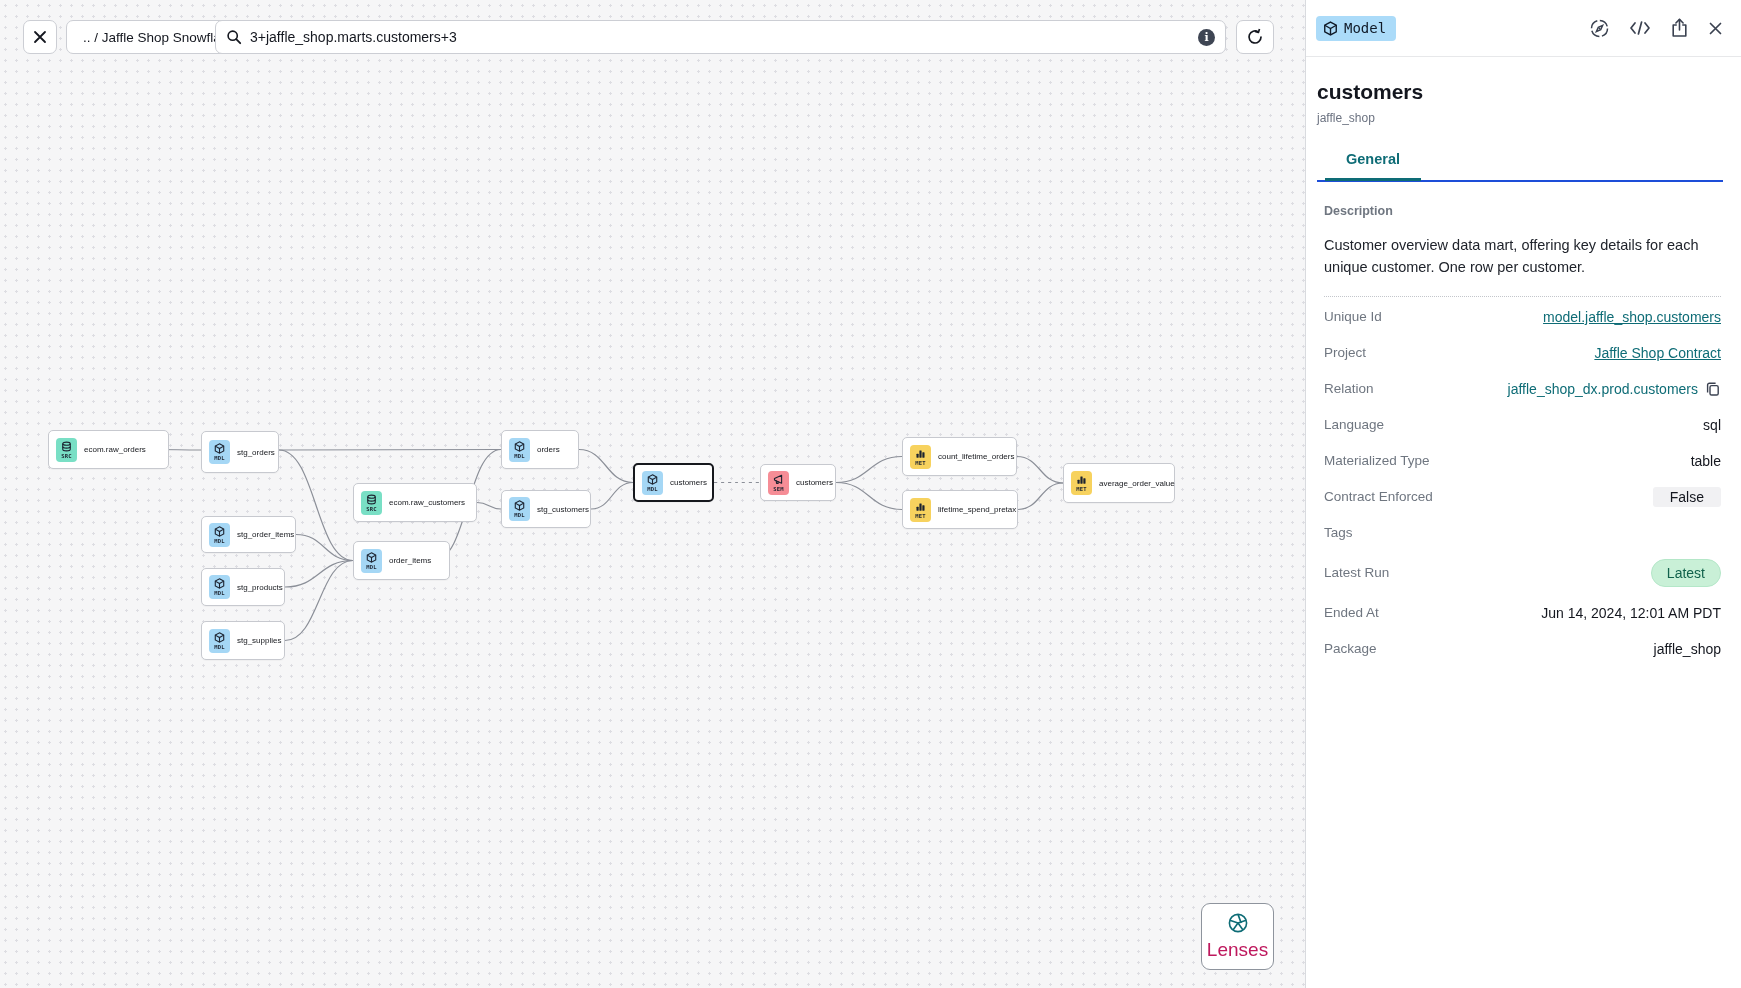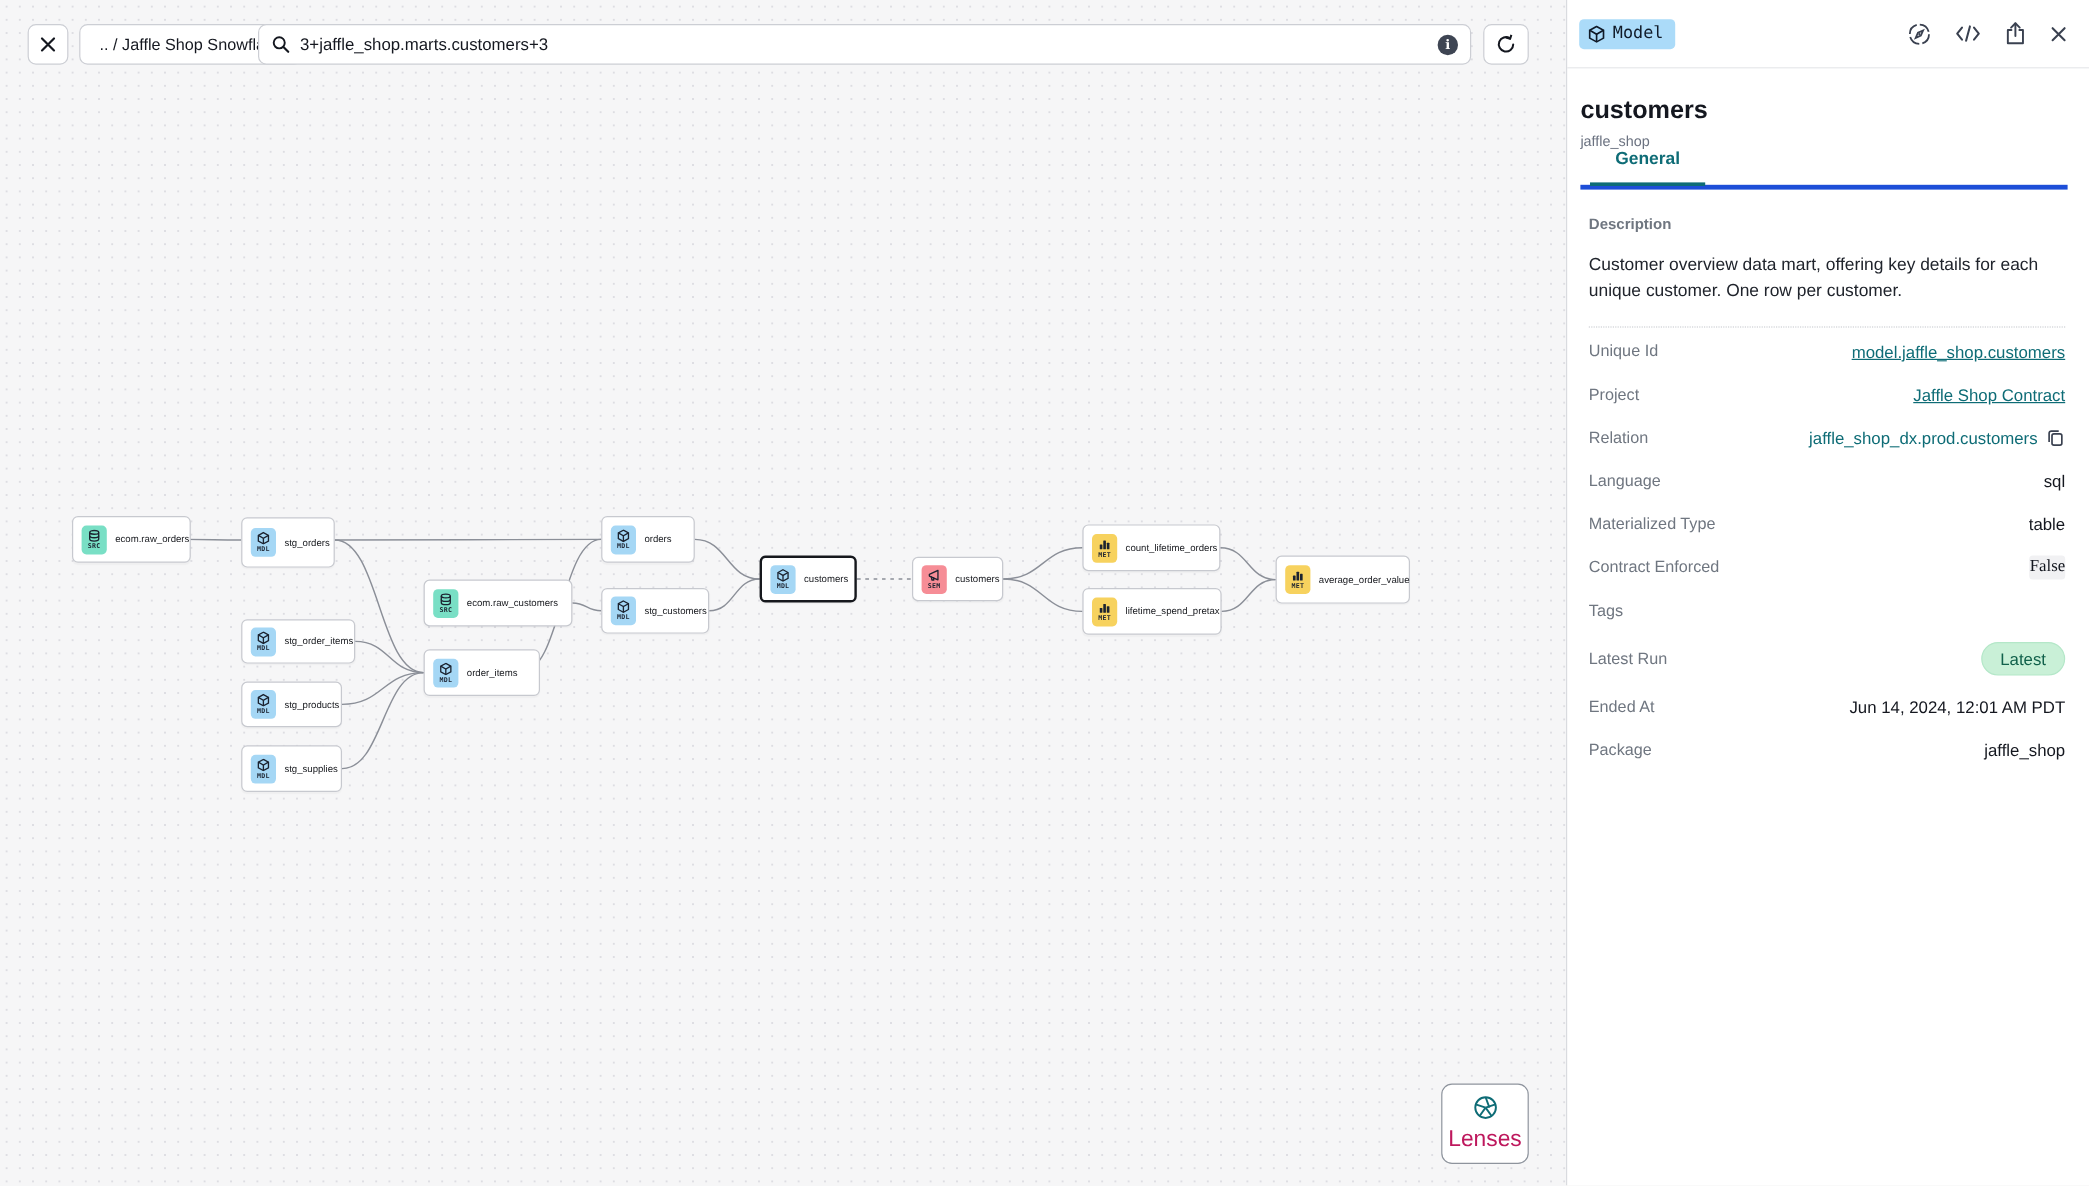--- a/index.html
+++ b/index.html
@@ -52,36 +52,36 @@
   .panel-header { height:57px; border-bottom:1px solid #e7e8ea; display:flex; align-items:center;
     padding:0 16px 0 10px; gap:10px; }
   .model-badge { background:#abdbf9; border-radius:4px; height:25px; padding:0 10px 0 7px;
     display:flex; align-items:center; gap:6px; font:14px "DejaVu Sans Mono", monospace; color:#101a28; }
   .ph-icons { margin-left:auto; display:flex; align-items:center; gap:15px; }
   .ph-icons .pibtn { background:none; border:none; cursor:pointer; color:#3a4150; padding:2px; display:flex; }
 
   .panel-titleblock { padding:23px 18px 0 11px; }
   .panel-title { font-size:21px; font-weight:bold; color:#14171f; }
   .panel-subtitle { font-size:12px; color:#6b7280; margin-top:7px; }
-  .tabs { border-bottom:4px solid #1d4ed8; padding-left:8px; display:flex; }
+  .tabs { margin-top:26px; border-bottom:2px solid #1d4ed8; padding-left:8px; display:flex; }
   .tab { padding:0 21px 11px 21px; font-size:14.5px; font-weight:bold; color:#0e6c76;
     border-bottom:3px solid #0e6c76; margin-bottom:-1px; cursor:pointer; }
 
   .panel-content { flex:1; overflow-y:auto; padding:22px 20px 20px 18px; }
   .desc-label { font-size:12.5px; font-weight:bold; color:#6f7680; }
   .desc-text { margin-top:16px; font-size:14.5px; line-height:1.55; color:#20242c; }
   .dotted-sep { border-bottom:1px dotted #c3c6cb; margin:17px 0 2px 0; }
 
   .frow { display:flex; align-items:center; min-height:36px; }
   .frow.tall { min-height:44px; }
   .flabel { font-size:13.5px; color:#6f7680; }
   .fvalue { margin-left:auto; font-size:14px; color:#14171f; display:flex; align-items:center; gap:7px; }
   .v-link { color:#0e6c76; text-decoration:underline; cursor:pointer; }
   .v-link-plain { color:#0e6c76; cursor:pointer; }
-  .v-badge-gray { background:#f1f1f3; padding:2px 0; border-radius:3px; font-size:14px; color:#14171f;font-family:Liberation Serif, serif; }
+  .v-badge-gray { background:#f1f1f3; padding:2px 17px; border-radius:3px; font-size:14px; color:#14171f; }
   .v-badge-green { background:#c9f0d7; border:1px solid #b4e7c8; color:#11614b; padding:5px 15px;
     border-radius:999px; font-size:14px; }
   .copy-btn { background:none; border:none; cursor:pointer; display:flex; color:#3a4150; padding:0; }
 </style>
 </head>
 <body>
 
 <div class="app">
 
   <div class="canvas">
@@ -96,21 +96,21 @@
         <path d="M 434 560.5 C 467.5 560.5, 467.5 449.5, 501 449.5" fill="none" stroke="#8b8f98" stroke-width="1.2"></path>
         <path d="M 579 449.5 C 606 449.5, 606 482.5, 633 482.5" fill="none" stroke="#8b8f98" stroke-width="1.2"></path>
         <path d="M 591 509 C 612 509, 612 482.5, 633 482.5" fill="none" stroke="#8b8f98" stroke-width="1.2"></path>
         <path d="M 714 482.5 C 737 482.5, 737 482.5, 760 482.5" fill="none" stroke="#8b8f98" stroke-width="1.2" stroke-dasharray="3 4"></path>
         <path d="M 836 482.5 C 869 482.5, 869 456.5, 902 456.5" fill="none" stroke="#8b8f98" stroke-width="1.2"></path>
         <path d="M 836 482.5 C 869 482.5, 869 509.5, 902 509.5" fill="none" stroke="#8b8f98" stroke-width="1.2"></path>
         <path d="M 1017 456.5 C 1040 456.5, 1040 483, 1063 483" fill="none" stroke="#8b8f98" stroke-width="1.2"></path>
         <path d="M 1018 509.5 C 1040.5 509.5, 1040.5 483, 1063 483" fill="none" stroke="#8b8f98" stroke-width="1.2"></path>
       </svg>
     <div id="node-layer">
-        <div class="node" style="left: 60px; top: 430px; width: 99px; height: 39px;">
+        <div class="node" style="left: 48px; top: 430px; width: 121px; height: 39px;">
           <span class="nbadge" style="background: rgb(121, 223, 197);">
             <svg width="11" height="11" viewBox="0 0 12 12" fill="none" stroke="#1c2330" stroke-width="1.2">
               <ellipse cx="6" cy="2.9" rx="4.1" ry="1.7"></ellipse>
               <path d="M1.9 2.9 V9 C1.9 10 3.7 10.8 6 10.8 C8.3 10.8 10.1 10 10.1 9 V2.9"></path>
               <path d="M1.9 6 C1.9 7 3.7 7.8 6 7.8 C8.3 7.8 10.1 7 10.1 6"></path>
             </svg>
             <span class="btxt">SRC</span>
           </span>
           <span class="nlabel">ecom.raw_orders</span>
         </div>

